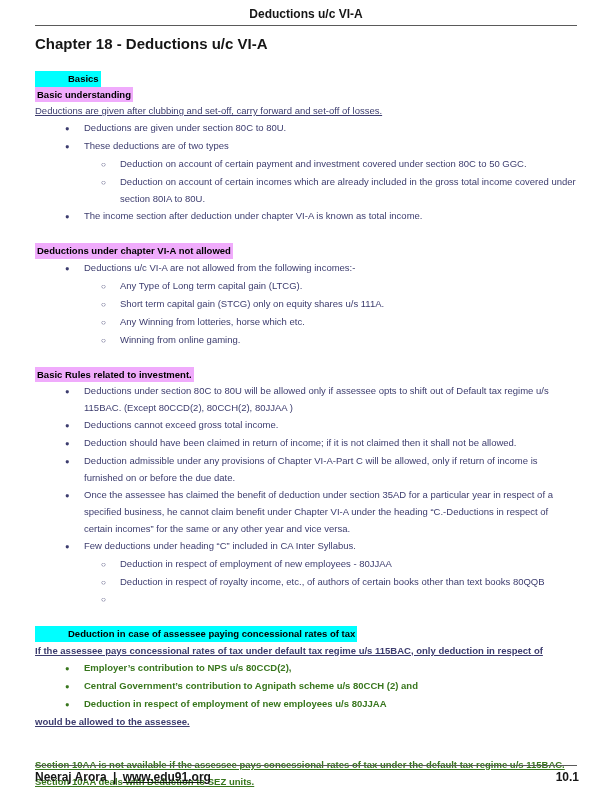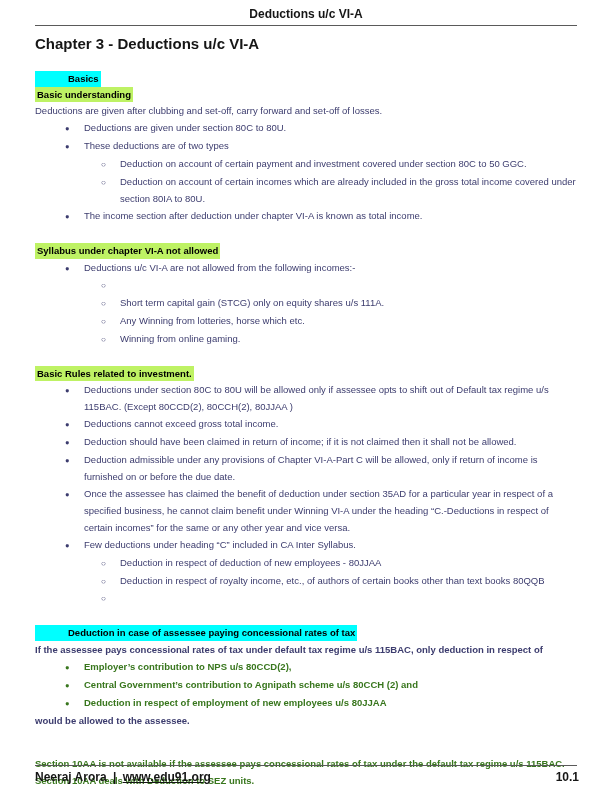--- a/index.html
+++ b/index.html
@@ -14,24 +14,24 @@
 
   .content{position:absolute;top:33px;left:35px;width:544px;
        color:#3C3C6E;font-size:9.5px;line-height:17px;}
 
   .chapter-title{font-size:15px;font-weight:700;color:#161616;
        margin:0 0 17px 0;line-height:21px;}
 
   .hl-line{line-height:15.5px;}
   .hl{display:inline-block;font-weight:700;color:#000000;padding:0 2px;}
   .cyan{background:#00FFFF;padding-left:33px;}
-  .yellow{background:#bef264;}
+  .yellow{background:#f0abfc;}
 
   .sect{margin-top:18px;}
-  p{margin:0;}
+  p{margin:0;text-decoration:underline;}
 
   .li{display:flex;align-items:baseline;}
   .l1{padding-left:30px;}
   .l2{padding-left:66px;}
   .mk{flex:0 0 19px;font-size:7.5px;}
   .l2 .mk{font-size:8px;}
   .tx{flex:1;}
 
   .bold{font-weight:700;}
   .green{color:#38761D;font-weight:700;}
@@ -48,21 +48,21 @@
 </head>
 <body>
 
 <div class="page">
 
   <div class="header-title">Deductions u/c VI-A</div>
   <div class="header-rule"></div>
 
   <div class="content">
 
-    <h1 class="chapter-title">Chapter 3 - Deductions u/c VI-A</h1>
+    <h1 class="chapter-title">Chapter 18 - Deductions u/c VI-A</h1>
 
     <div>
       <div class="hl-line">
         <span class="hl cyan">Basics</span>
       </div>
       <div class="hl-line">
         <span class="hl yellow">Basic understanding</span>
       </div>
       <p>Deductions are given after clubbing and set-off, carry forward and set-off of losses.</p>
       <div class="li l1">
@@ -82,28 +82,29 @@
         <span class="tx">Deduction on account of certain incomes which are already included in the gross total income covered under section 80IA to 80U.</span>
       </div>
       <div class="li l1">
         <span class="mk">●</span>
         <span class="tx">The income section after deduction under chapter VI-A is known as total income.</span>
       </div>
     </div>
 
     <div class="sect">
       <div class="hl-line">
-        <span class="hl yellow">Syllabus under chapter VI-A not allowed</span>
+        <span class="hl yellow">Deductions under chapter VI-A not allowed</span>
       </div>
       <div class="li l1">
         <span class="mk">●</span>
         <span class="tx">Deductions u/c VI-A are not allowed from the following incomes:-</span>
       </div>
       <div class="li l2">
         <span class="mk">○</span>
+        <span class="tx">Any Type of Long term capital gain (LTCG).</span>
       </div>
       <div class="li l2">
         <span class="mk">○</span>
         <span class="tx">Short term capital gain (STCG) only on equity shares u/s 111A.</span>
       </div>
       <div class="li l2">
         <span class="mk">○</span>
         <span class="tx">Any Winning from lotteries, horse which etc.</span>
       </div>
       <div class="li l2">
@@ -127,29 +128,29 @@
       <div class="li l1">
         <span class="mk">●</span>
         <span class="tx">Deduction should have been claimed in return of income; if it is not claimed then it shall not be allowed.</span>
       </div>
       <div class="li l1">
         <span class="mk">●</span>
         <span class="tx">Deduction admissible under any provisions of Chapter VI-A-Part C will be allowed, only if return of income is furnished on or before the due date.</span>
       </div>
       <div class="li l1">
         <span class="mk">●</span>
-        <span class="tx">Once the assessee has claimed the benefit of deduction under section 35AD for a particular year in respect of a specified business, he cannot claim benefit under Winning VI-A under the heading “C.-Deductions in respect of certain incomes” for the same or any other year and vice versa.</span>
+        <span class="tx">Once the assessee has claimed the benefit of deduction under section 35AD for a particular year in respect of a specified business, he cannot claim benefit under Chapter VI-A under the heading “C.-Deductions in respect of certain incomes” for the same or any other year and vice versa.</span>
       </div>
       <div class="li l1">
         <span class="mk">●</span>
         <span class="tx">Few deductions under heading “C” included in CA Inter Syllabus.</span>
       </div>
       <div class="li l2">
         <span class="mk">○</span>
-        <span class="tx">Deduction in respect of deduction of new employees - 80JJAA</span>
+        <span class="tx">Deduction in respect of employment of new employees - 80JJAA</span>
       </div>
       <div class="li l2">
         <span class="mk">○</span>
         <span class="tx">Deduction in respect of royalty income, etc., of authors of certain books other than text books 80QQB</span>
       </div>
       <div class="li l2">
         <span class="mk">○</span>
       </div>
     </div>
 

